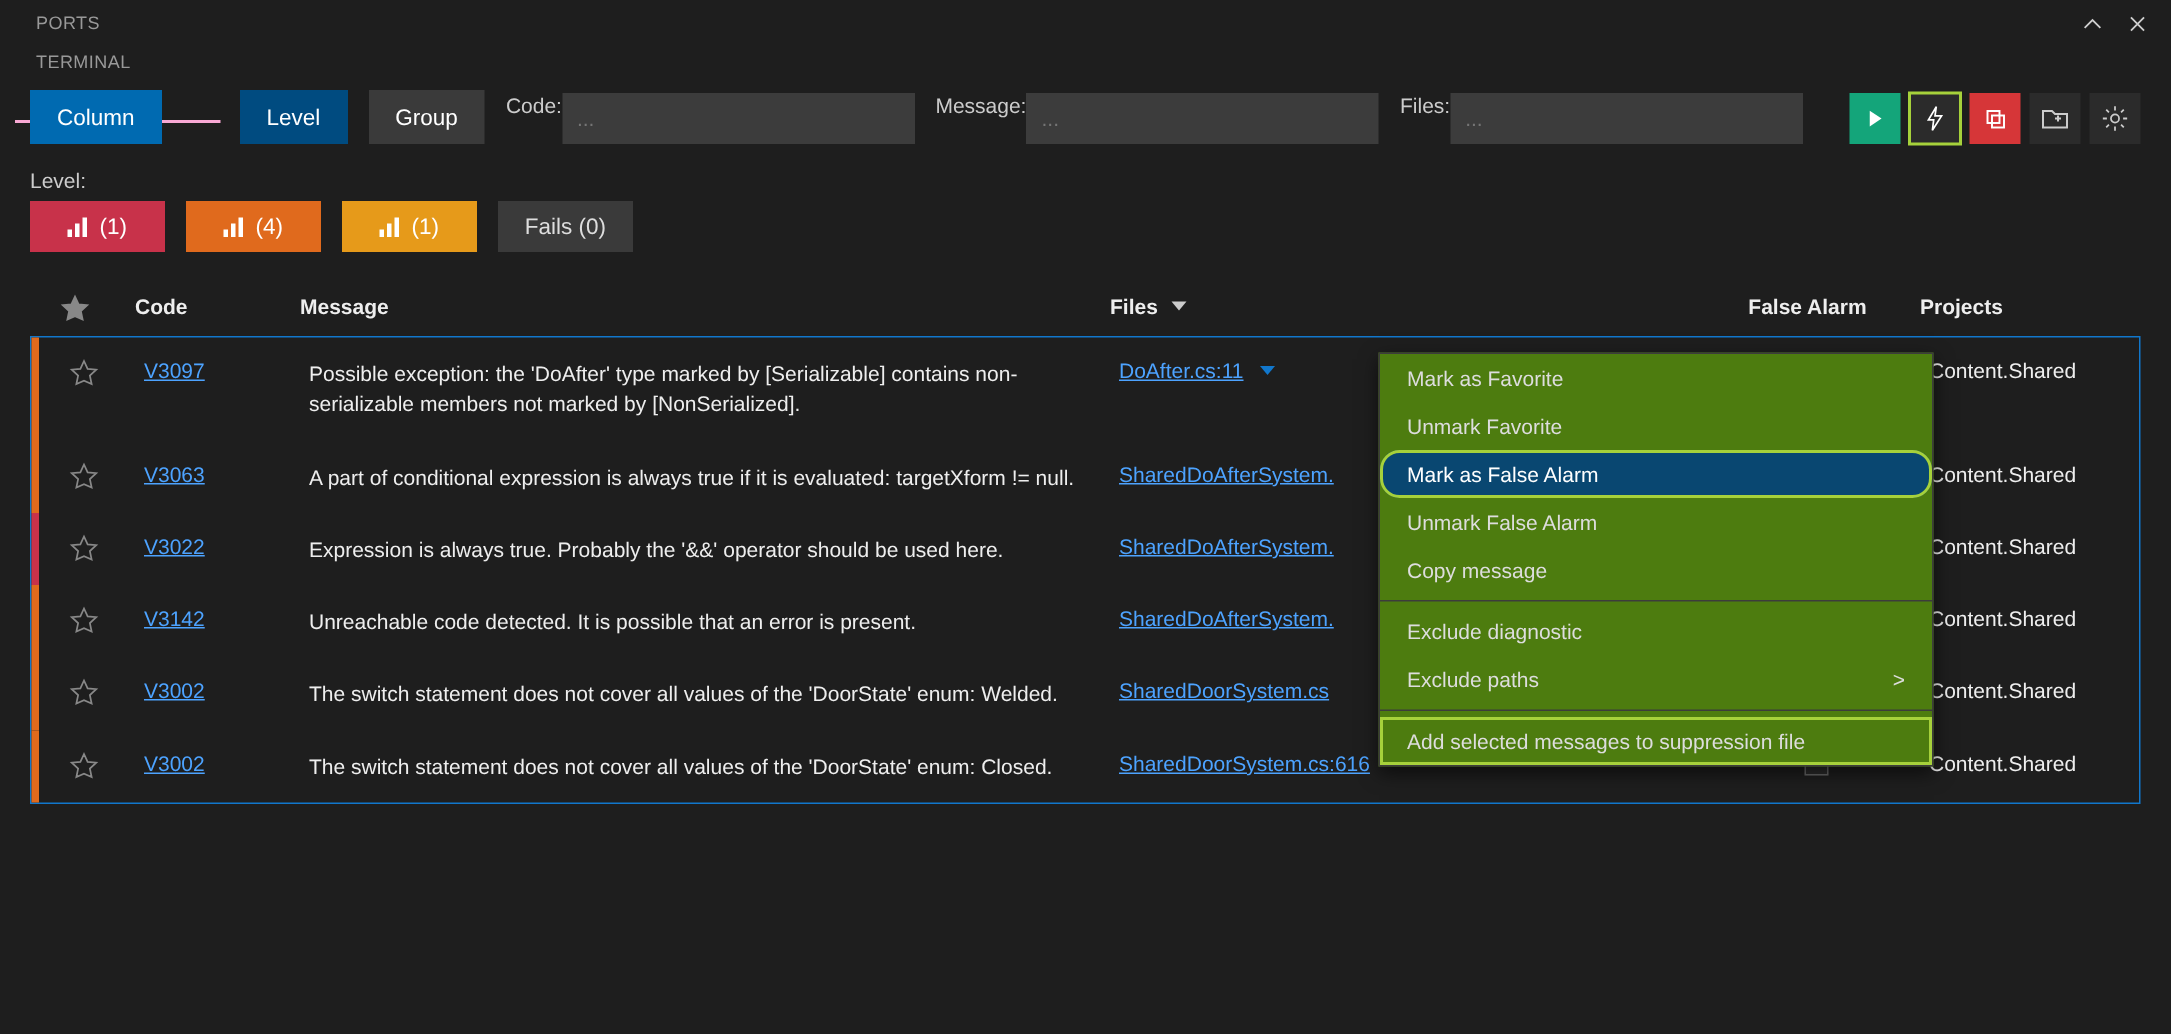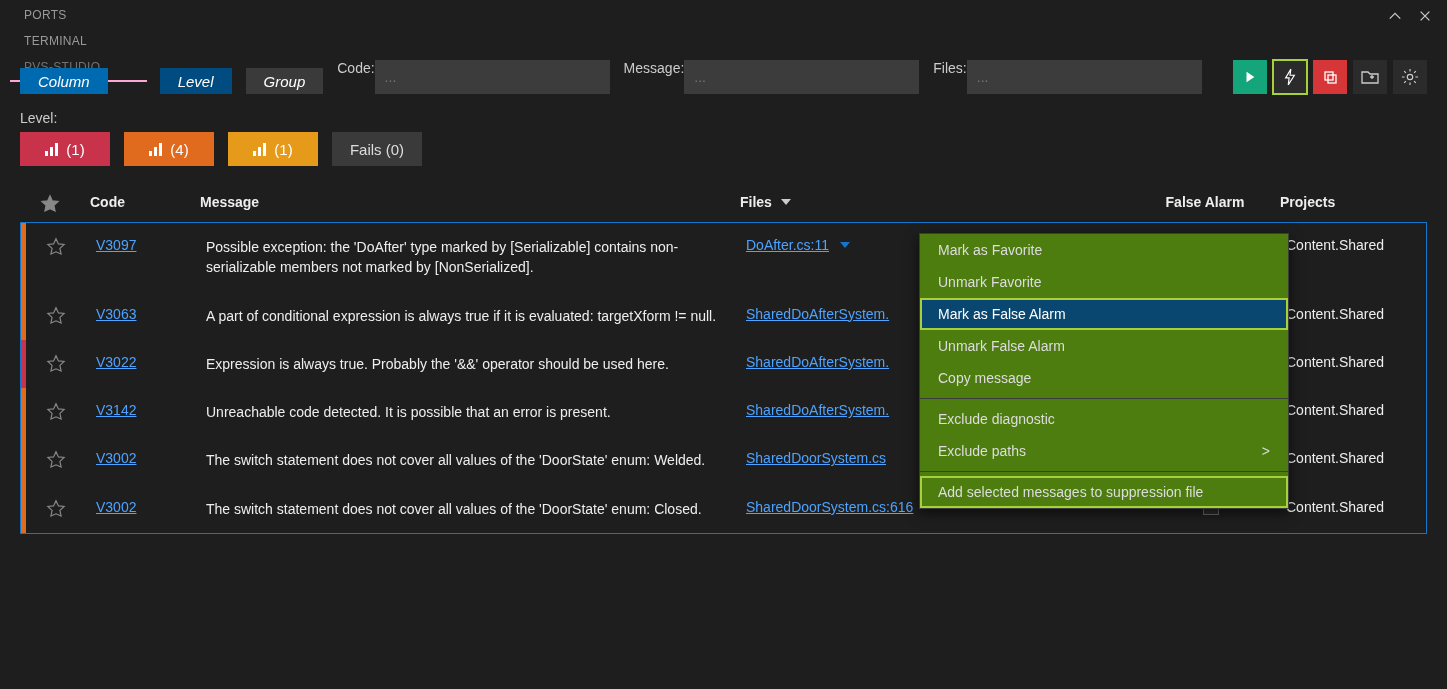--- a/index.html
+++ b/index.html
@@ -36,27 +36,26 @@
     display: flex; align-items: center; justify-content: center;
     color: #ccc; cursor: pointer; margin-left: 6px;
   }
   .filter-row {
     display: flex;
     align-items: flex-end;
     padding: 28px 20px 10px 20px;
     gap: 14px;
   }
   .btn {
-    height: 26px;
+    height: 36px;
     padding: 0 18px;
     display: flex; align-items: center;
     color: #fff;
     cursor: pointer;
     font-size: 15px;
-    font-style: italic;
   }
   .btn.blue { background: #006ab1; }
   .btn.darkblue { background: #004b80; margin-left: 38px; }
   .btn.gray { background: #3a3a3a; }
   .filter-group { display: flex; }
   .filter-group label { font-size: 14px; color: #ccc; margin-bottom: 4px; }
   .filter-group input {
     background: #3c3c3c;
     border: none;
     color: #ccc;
@@ -142,21 +141,21 @@
     border:1px solid #3c3c3c;
     box-shadow:0 4px 12px rgba(0,0,0,.6);
     z-index:50;
   }
   .ctx-item {
     padding:8px 18px;
     color:#ddd;
     cursor:pointer;
     display:flex; align-items:center; justify-content:space-between;
   }
-  .ctx-item.hover { background:#094771; color:#fff; }
+  .ctx-item.hover { background:#094771; color:#fff;border-radius:13px; }
   .ctx-sep { height:1px; background:#3c3c3c; margin:4px 0;}
   .ctx-item.hl { outline:2px solid #a6d13b; outline-offset:-2px; }
   .sort-caret { color:#ccc; }
 </style>
 </head>
 <body>
 
 <div class="panel-tabs">
   <div id="ptabs" style="display: flex; flex-direction: column;">
       <div class="tab">OUTPUT</div>

